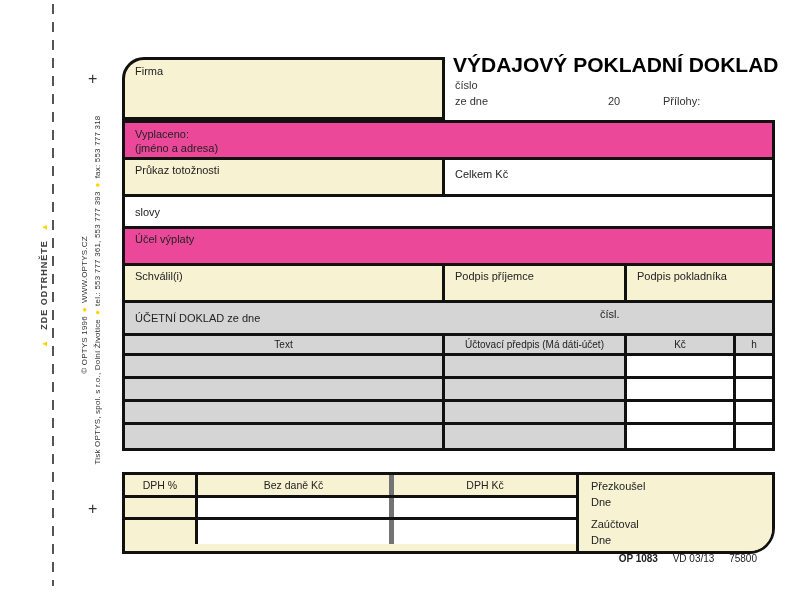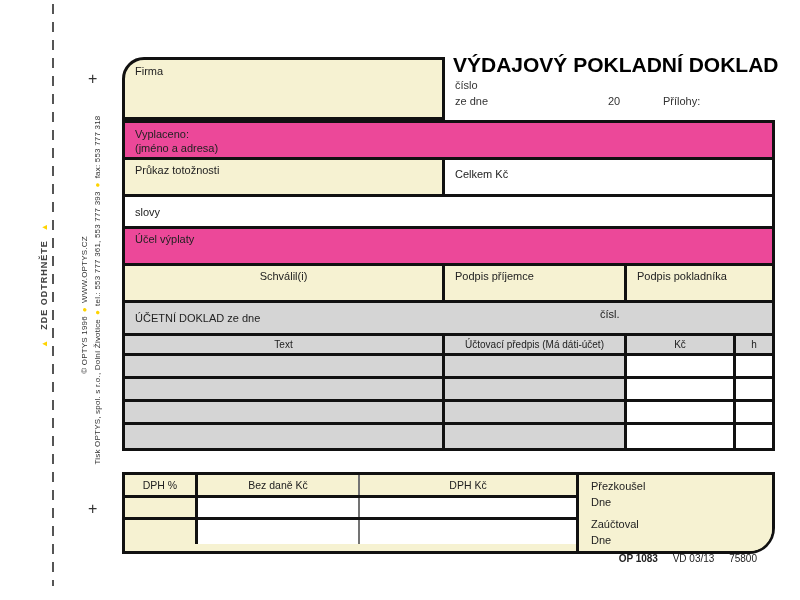--- a/index.html
+++ b/index.html
@@ -47,21 +47,21 @@
   .row:last-child{border-bottom:none;}
   .cream{background:#ec4899;}
   .grayc{background:#D5D5D5;}
   .r-vyplaceno{height:37px;padding:4px 10px;line-height:14px;}
   .r-prukaz{height:37px;display:flex;}
   .r-prukaz .c1{width:320px;border-right:3px solid #111;padding:4px 10px;background:#F6F2D2;}
   .r-prukaz .c2{flex:1;padding:8px 10px;background:#fff;}
   .r-slovy{height:32px;padding:9px 10px;background:#fff;}
   .r-ucel{height:37px;padding:4px 10px;}
   .r-sign{height:37px;display:flex;}
-  .r-sign .c1{width:320px;border-right:3px solid #111;padding:4px 10px;background:#F6F2D2;text-align:center;}
+  .r-sign .c1{width:320px;border-right:3px solid #111;padding:4px 10px;background:#F6F2D2;}
   .r-sign .c2{width:182px;border-right:3px solid #111;padding:4px 10px;background:#F6F2D2;}
   .r-sign .c3{flex:1;padding:4px 10px;background:#F6F2D2;}
   .r-bar{height:24px;display:flex;align-items:center;padding:15px 10px;}
   .r-bar .cisl{position:absolute;left:475px;top:5px;}
   .r-thead{height:20px;display:flex;align-items:stretch;font-size:10px;}
   .r-thead>div{display:flex;align-items:center;justify-content:center;background:#D5D5D5;}
   .col-text{width:320px;border-right:3px solid #111;text-align:right;}
   .col-pred{width:182px;border-right:3px solid #111;}
   .col-kc{width:109px;border-right:3px solid #111;}
   .col-h{flex:1;}
@@ -75,21 +75,21 @@
     position:absolute;left:122px;top:472px;width:653px;border:3px solid #111;
     border-bottom-right-radius:26px;display:flex;background:#F6F2D2;font-size:10.5px;
   }
   .dph-table{width:454px;border-right:3px solid #111;display:flex;flex-direction:column;}
   .dph-row{display:flex;border-bottom:3px solid #111;}
   .dph-row:last-child{border-bottom:none;}
   .dph-h{height:23px;}
   .dph-r1{height:22px;}
   .dph-r2{height:24px;}
   .dc1{width:73px;border-right:3px solid #111;background:#F6F2D2;display:flex;align-items:center;justify-content:center;}
-  .dc2{width:162px;border-right:2px solid #737373;display:flex;align-items:center;justify-content:center;}
+  .dc2{width:196px;border-right:5px solid #737373;display:flex;align-items:center;justify-content:center;}
   .dc3{flex:1;display:flex;align-items:center;justify-content:center;}
   .dph-h .dc2,.dph-h .dc3{background:#F6F2D2;}
   .dph-r1 .dc2,.dph-r1 .dc3,.dph-r2 .dc2,.dph-r2 .dc3{background:#fff;}
   .review-block{
     flex:1;background:#F6F2D2;border-bottom-right-radius:22px;
     padding:3px 12px;font-size:11px;line-height:16px;
   }
   .review-block .gap{height:6px;}
 
   

